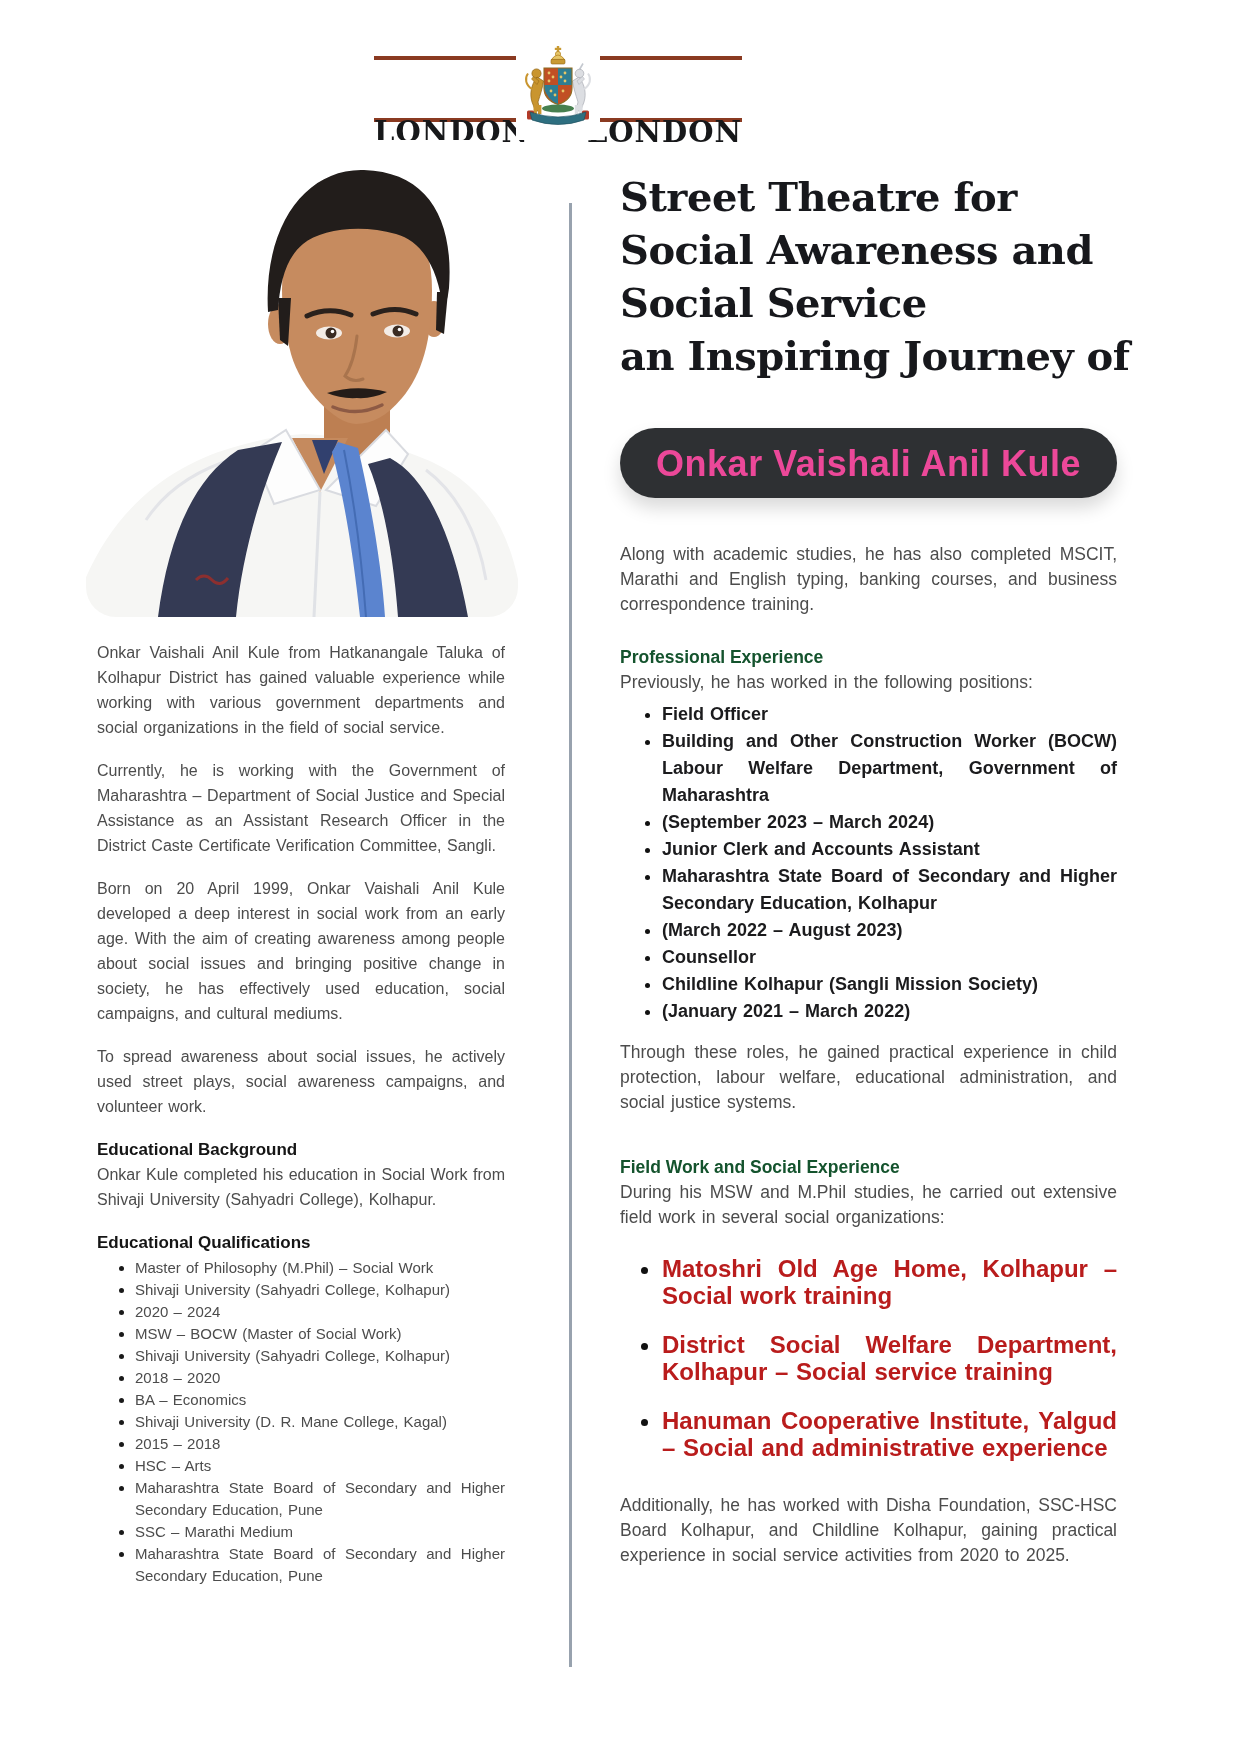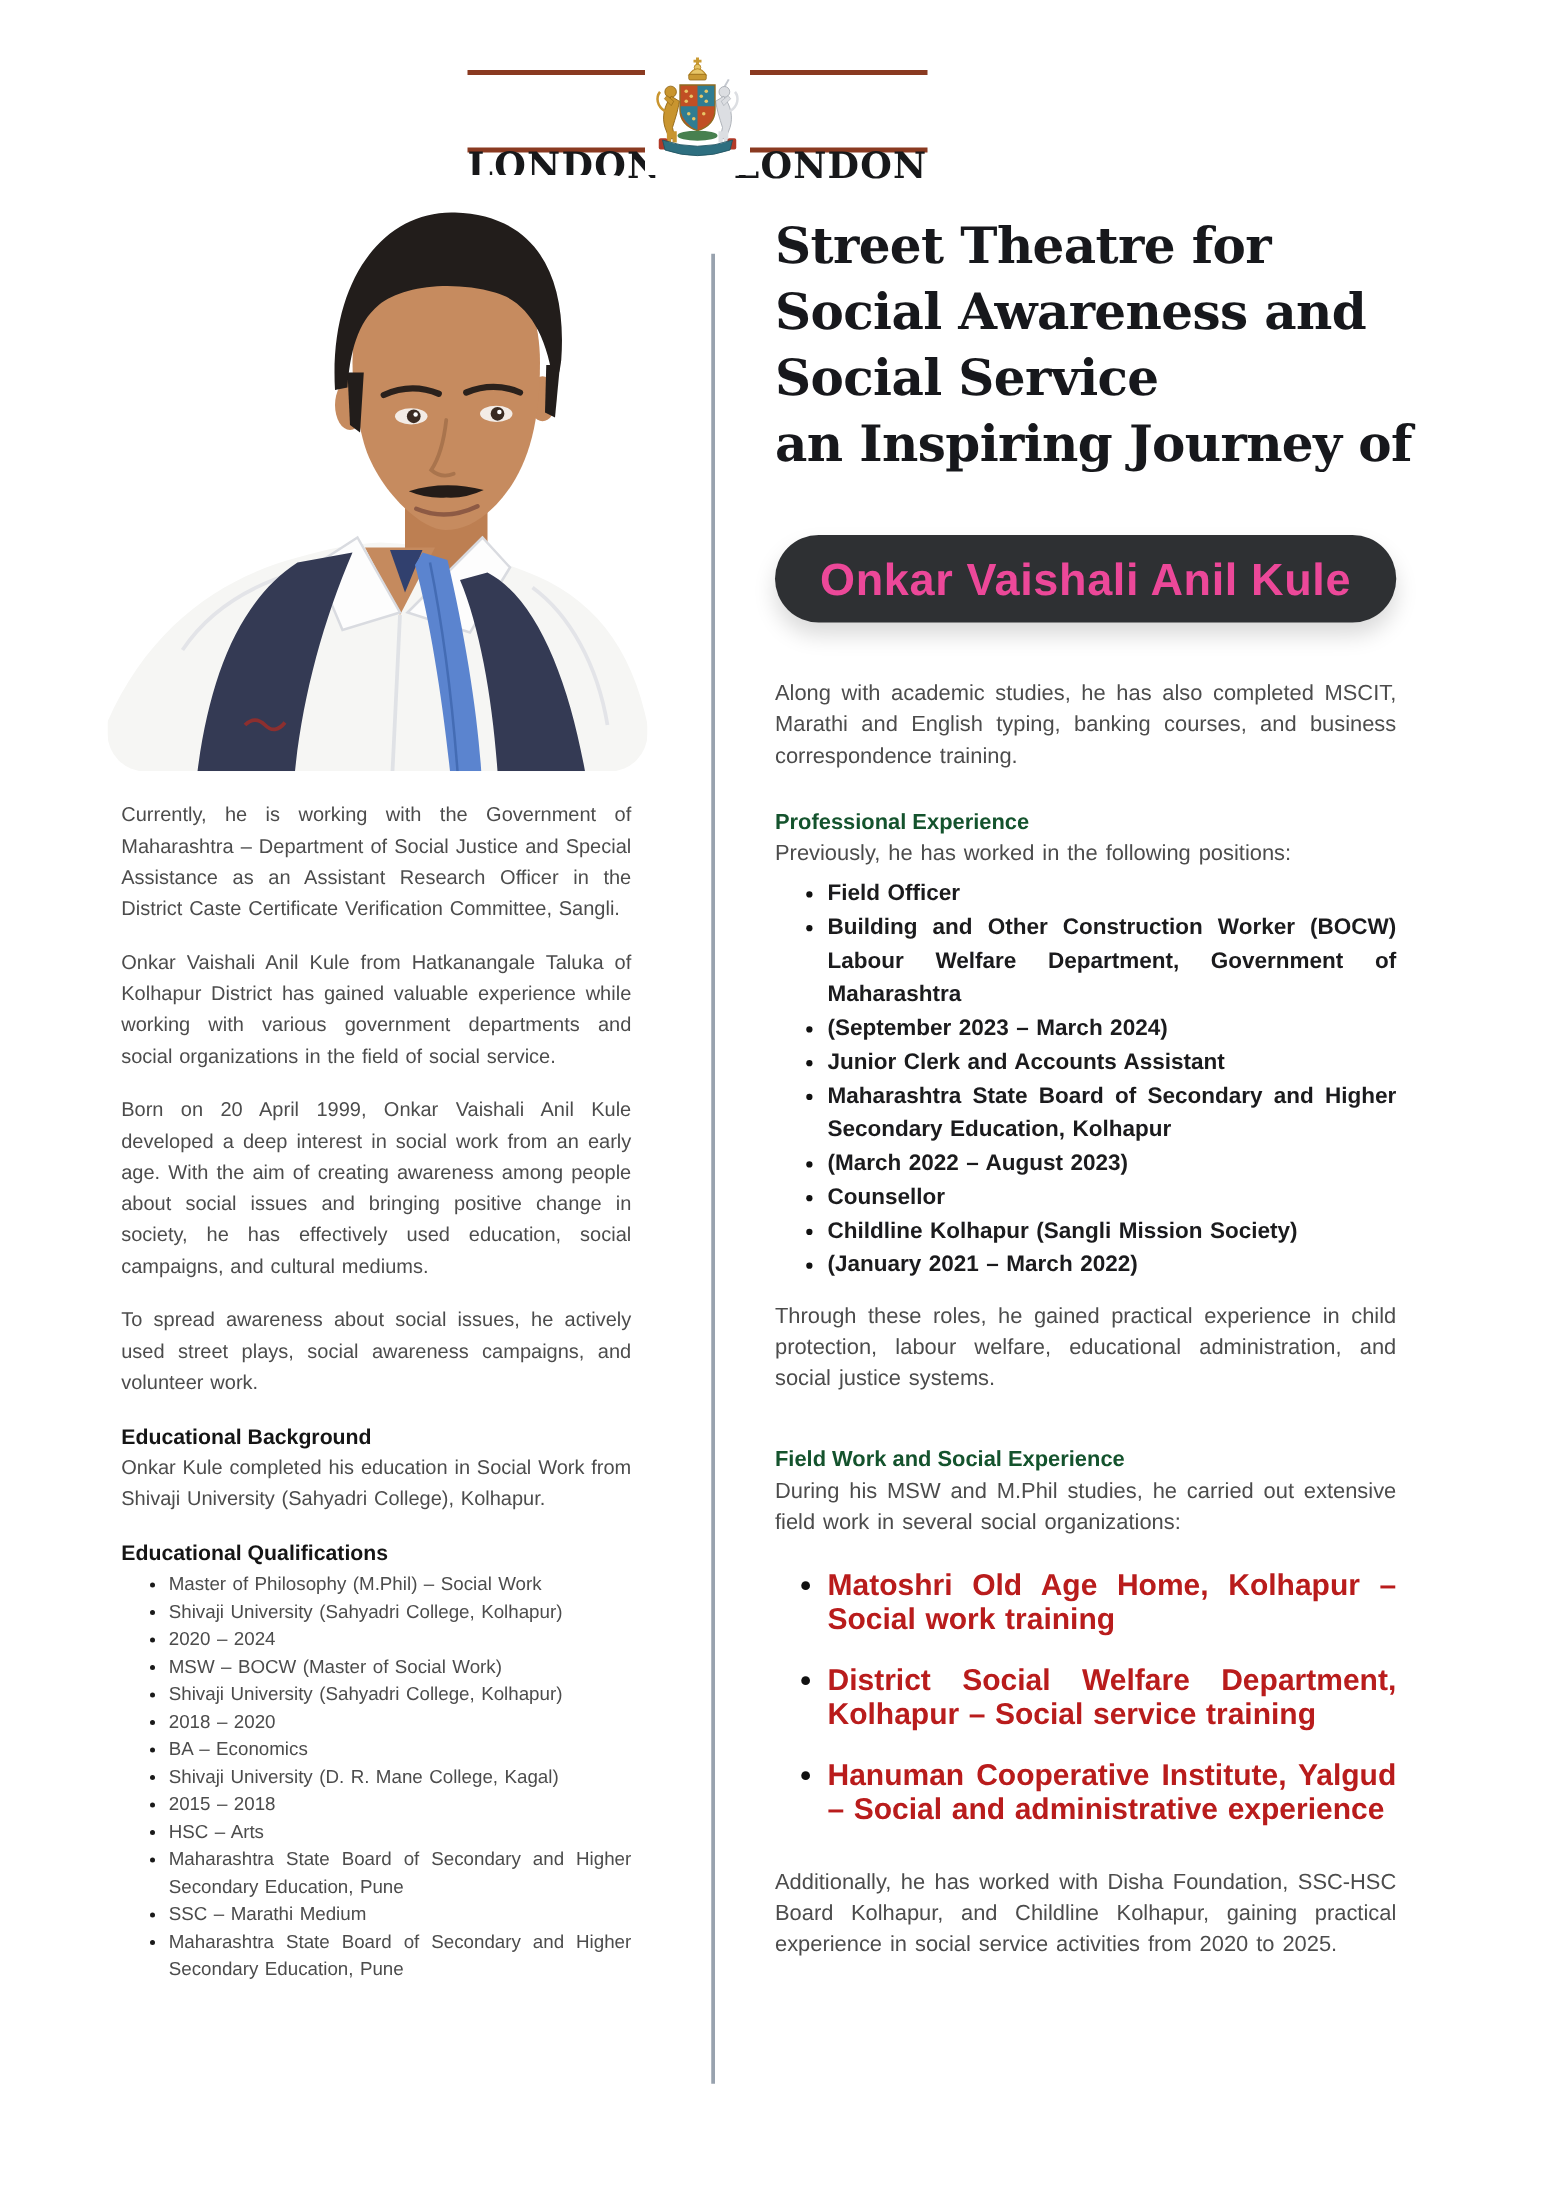--- a/index.html
+++ b/index.html
@@ -175,22 +175,22 @@
 
       <path d="M247,267 Q271,277 296,265" fill="none" stroke="#8d5a44" stroke-width="3.5" stroke-linecap="round"></path>
     </svg>
   </div>
 
   <div class="divider"></div>
 
   <div class="col-left">
     <div>
 
-    <p>Currently, he is working with the Government of Maharashtra – Department of Social Justice and Special Assistance as an Assistant Research Officer in the District Caste Certificate Verification Committee, Sangli.</p>
-        <p>Onkar Vaishali Anil Kule from Hatkanangale Taluka of Kolhapur District has gained valuable experience while working with various government departments and social organizations in the field of social service.</p>
+    <p>Onkar Vaishali Anil Kule from Hatkanangale Taluka of Kolhapur District has gained valuable experience while working with various government departments and social organizations in the field of social service.</p>
+        <p>Currently, he is working with the Government of Maharashtra – Department of Social Justice and Special Assistance as an Assistant Research Officer in the District Caste Certificate Verification Committee, Sangli.</p>
       </div>
 
     <div>
 
     <p>Born on 20 April 1999, Onkar Vaishali Anil Kule developed a deep interest in social work from an early age. With the aim of creating awareness among people about social issues and bringing positive change in society, he has effectively used education, social campaigns, and cultural mediums.</p>
         <p>To spread awareness about social issues, he actively used street plays, social awareness campaigns, and volunteer work.</p>
       </div>
 
     <h3>Educational Background</h3>
     <p>Onkar Kule completed his education in Social Work from Shivaji University (Sahyadri College), Kolhapur.</p>

